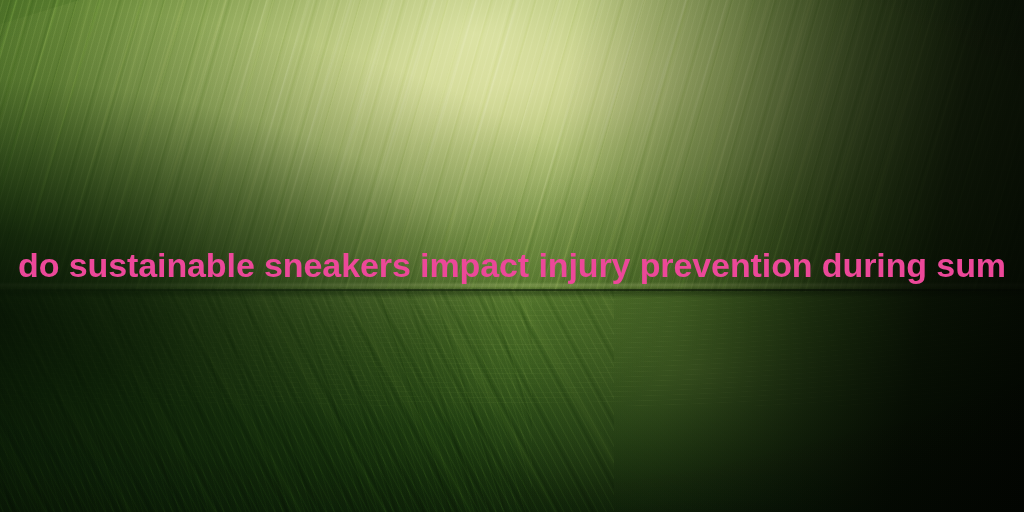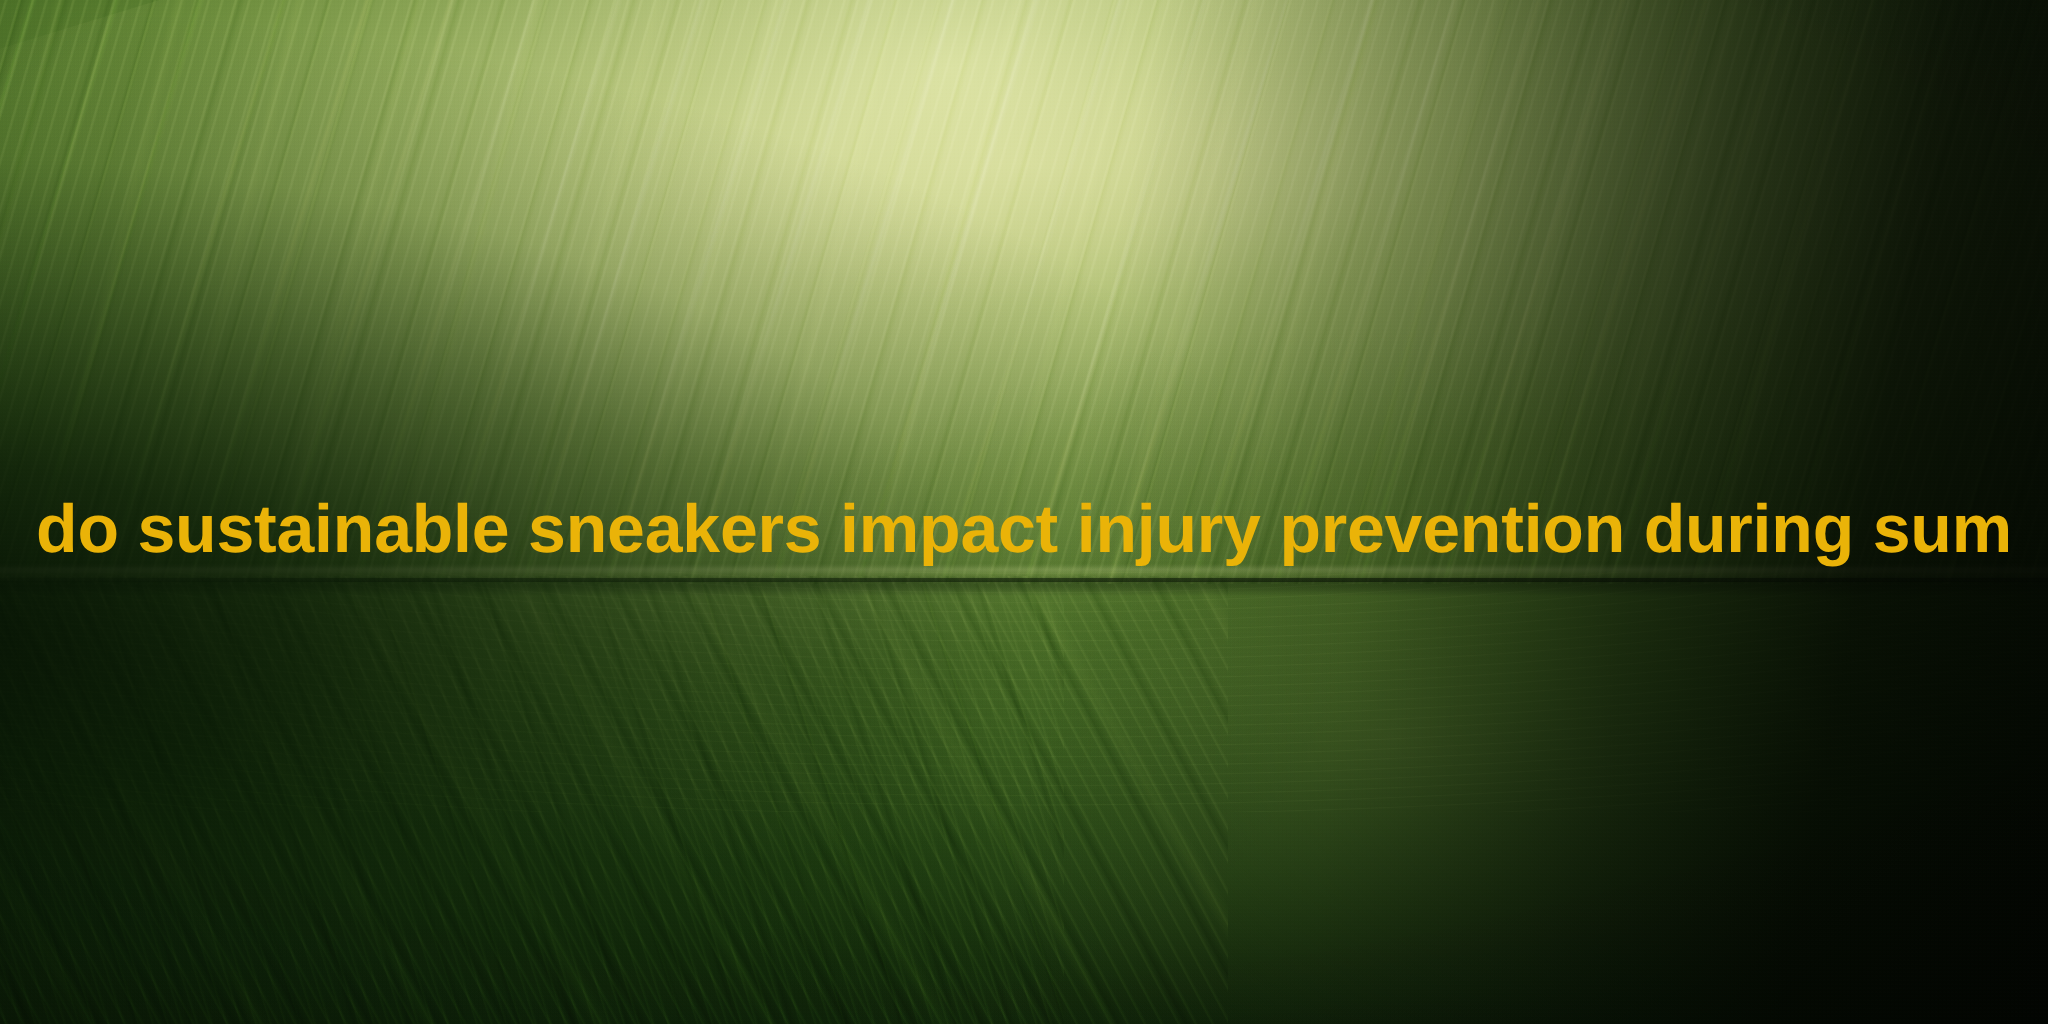--- a/index.html
+++ b/index.html
@@ -253,21 +253,21 @@
     right: 0;
     top: 0;
     height: 512px;
     display: flex;
     align-items: center;
     justify-content: center;
     overflow: hidden;
   }
   .headline {
     white-space: nowrap;
-    color: #eab308;
+    color: #ec4899;
     font-family: "Liberation Sans", sans-serif;
     font-weight: bold;
     font-size: 34px;
     line-height: 1;
     letter-spacing: -0.1px;
     margin-top: 17px;
     user-select: text;
   }
 </style>
 </head>

